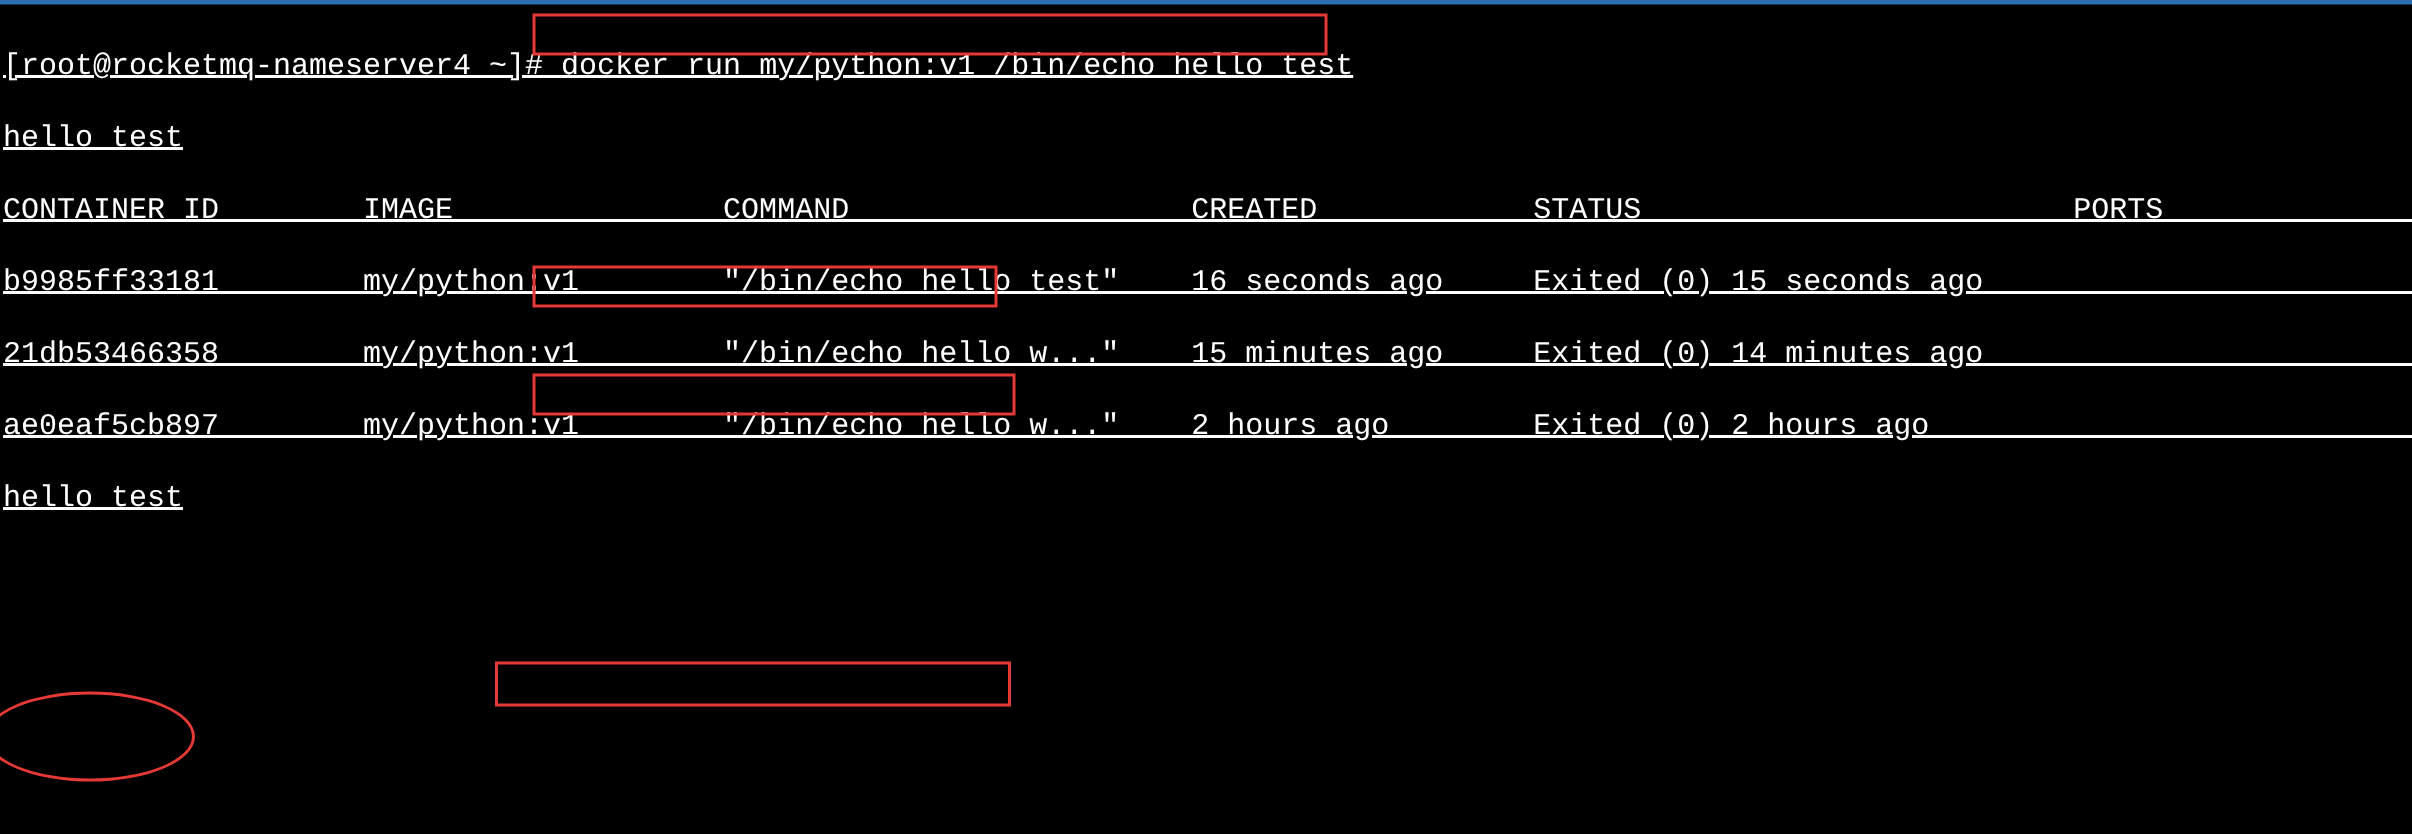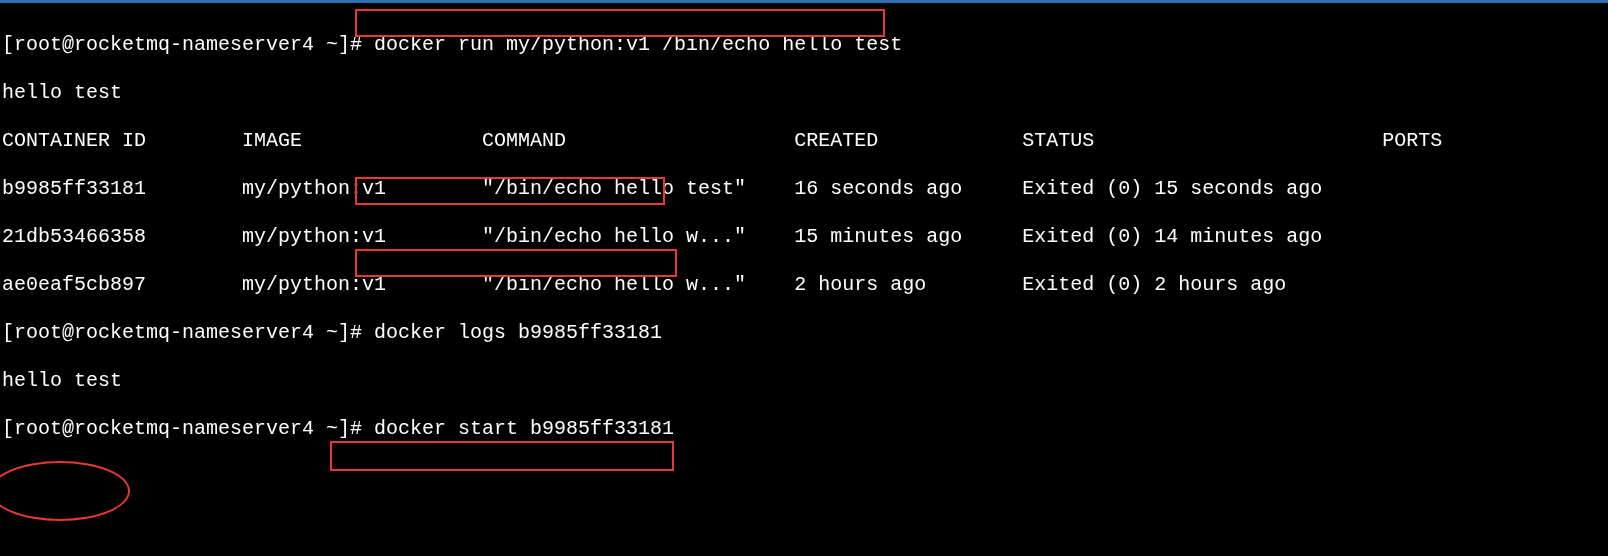--- a/index.html
+++ b/index.html
@@ -24,35 +24,33 @@
     position: absolute;
     border: 2px solid #e53935;
     pointer-events: none;
   }
   .ellipse-red {
     position: absolute;
     border: 2px solid #e53935;
     border-radius: 50%;
     pointer-events: none;
   }
-  .line { white-space: pre; }
+  .line { white-space: pre; text-decoration: underline; }
 </style>
 </head>
 <body>
 
 <div class="terminal">
 <div class="line"><span>[root@rocketmq-nameserver4 ~]# </span><span>docker run my/python:v1 /bin/echo hello test</span></div>
 <div class="line">hello test</div>
 <div class="line" id="hdr1">CONTAINER ID        IMAGE               COMMAND                   CREATED            STATUS                        PORTS                    N</div>
 <div class="line" id="t1r1">b9985ff33181        my/python:v1        "/bin/echo hello test"    16 seconds ago     Exited (0) 15 seconds ago                              u</div>
 <div class="line" id="t1r2">21db53466358        my/python:v1        "/bin/echo hello w..."    15 minutes ago     Exited (0) 14 minutes ago                              g</div>
 <div class="line" id="t1r3">ae0eaf5cb897        my/python:v1        "/bin/echo hello w..."    2 hours ago        Exited (0) 2 hours ago                                 l</div>
-<div class="line"><span>[root@rocketmq-nameserver4 ~]# </span><span>docker logs b9985ff33181</span></div>
 <div class="line">hello test</div>
-<div class="line"><span>[root@rocketmq-nameserver4 ~]# </span><span>docker start b9985ff33181</span></div>
 
 
 
 
 
 
 
 
 
 

